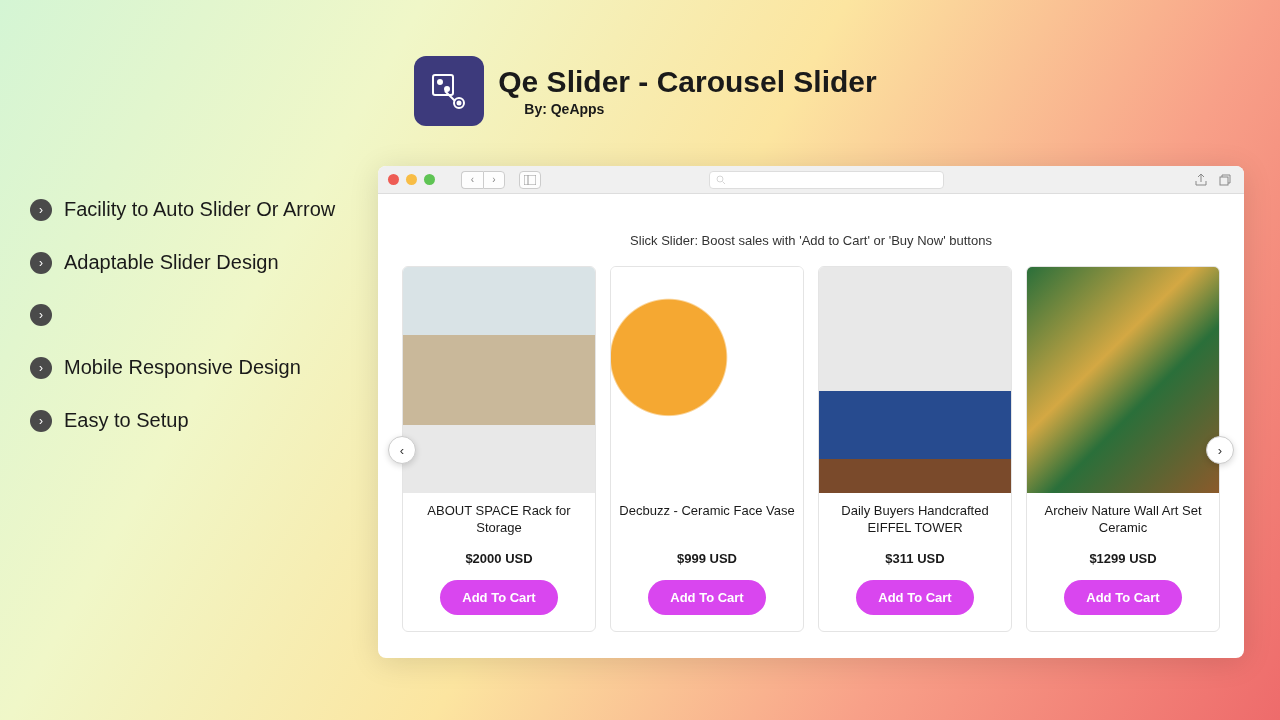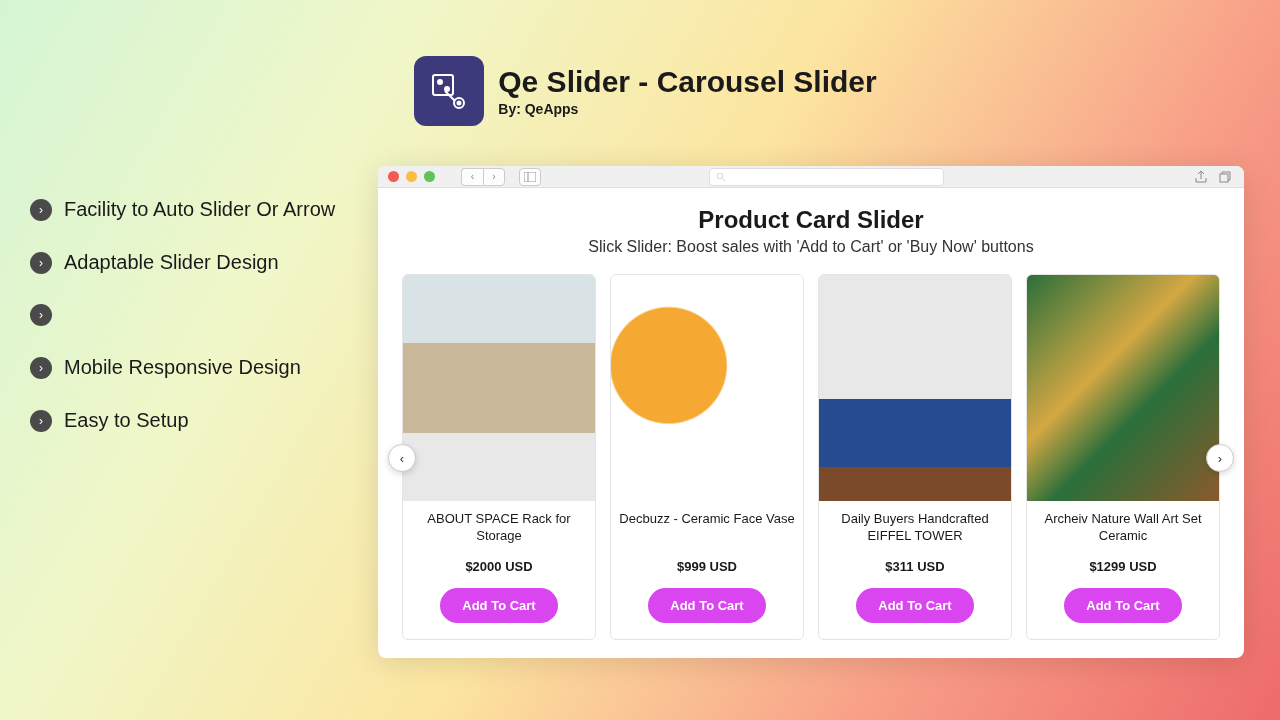--- a/index.html
+++ b/index.html
@@ -34,20 +34,21 @@
 .app-title {
   font-size: 30px;
   font-weight: 700;
   color: #1a1a1a;
 }
 .app-subtitle {
   font-size: 14px;
   font-weight: 700;
   color: #1a1a1a;
   margin-top: 2px;
+  margin-left: 26px;
 }
 
 
 .features {
   position: absolute;
   left: 30px;
   top: 198px;
   display: flex;
   flex-direction: column;
   gap: 30px;
@@ -131,23 +132,23 @@
   position: relative;
 }
 .slider-title {
   text-align: center;
   font-size: 24px;
   font-weight: 700;
   color: #1a1a1a;
 }
 .slider-subtitle {
   text-align: center;
-  font-size: 16px;
+  font-size: 13px;
   color: #333;
-  margin-top: 4px;
+  margin-top: 21px;
 }
 
 .slider-wrap {
   position: relative;
   margin-top: 18px;
 }
 .cards {
   display: flex;
   gap: 14px;
   padding: 0 2px;
@@ -290,21 +291,20 @@
       <div class="tb-icon">
         <svg width="12" height="12" viewBox="0 0 12 12" fill="none" stroke="#888" stroke-width="1">
             <rect x="1" y="3" width="8" height="8"></rect>
             <path d="M3 3 V1 H11 V9 H9"></path>
           </svg>
       </div>
     </div>
   </div>
 
   <div class="browser-content">
-    <div class="slider-title">Product Card Slider</div>
     <div class="slider-subtitle">Slick Slider: Boost sales with 'Add to Cart' or 'Buy Now' buttons</div>
 
     <div class="slider-wrap">
       <div class="arrow arrow-left">‹</div>
       <div class="arrow arrow-right">›</div>
 
       <div class="cards">
 
         <div class="card">
           <div class="card-img img1"></div>

